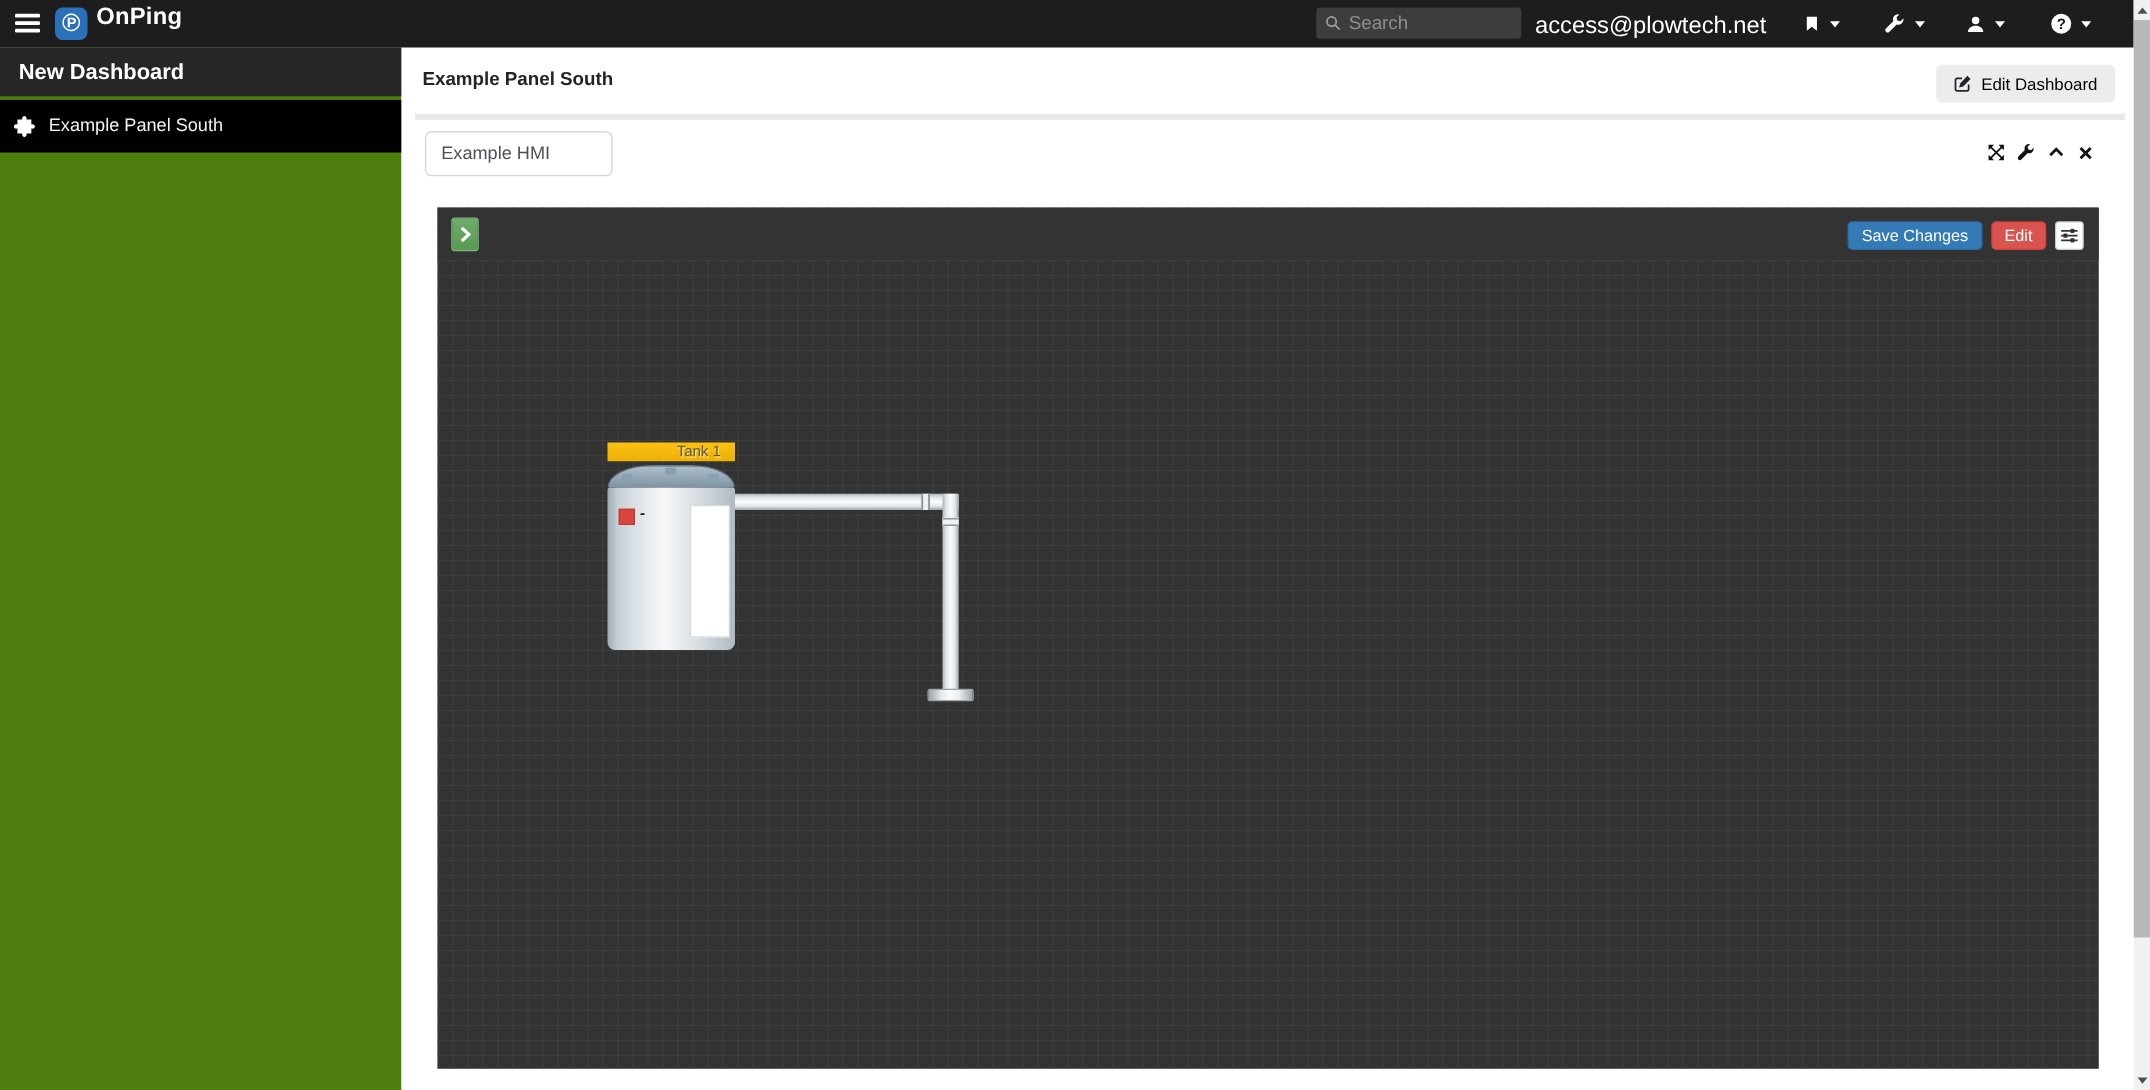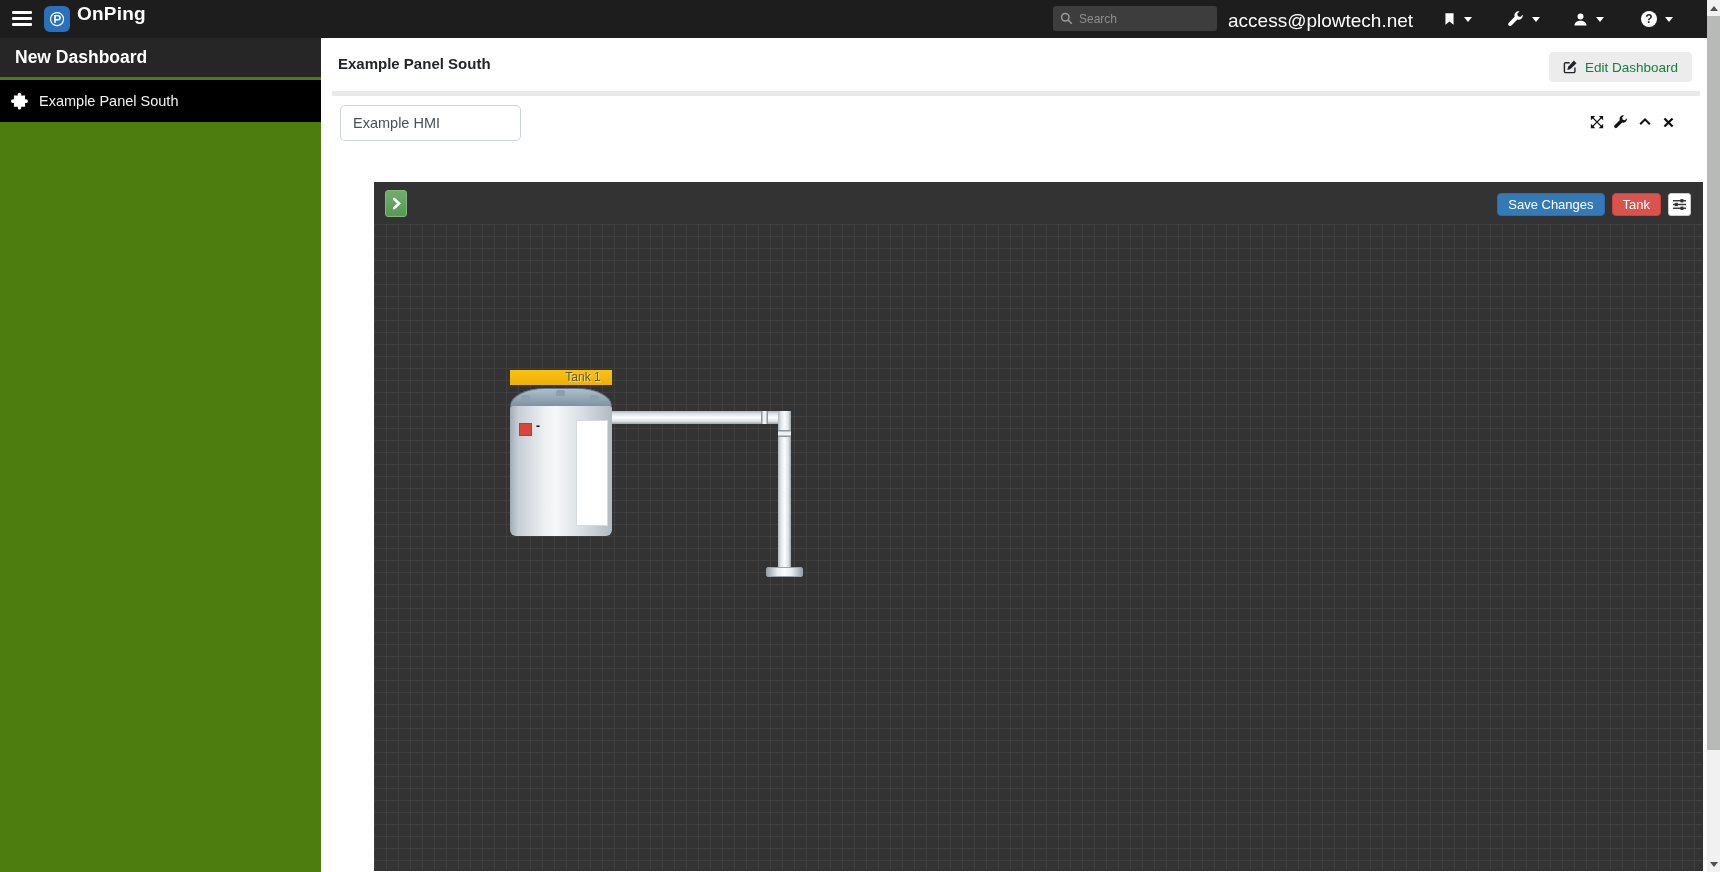--- a/index.html
+++ b/index.html
@@ -10,21 +10,21 @@
   
   .topbar { position:absolute; left:0; top:0; width:1707px; height:38px; background:#1d1d1d; z-index:20; }
   .hamburger { position:absolute; left:12px; top:11px; width:20px; height:15px; display:flex;
     flex-direction:column; justify-content:space-between; cursor:pointer; }
   .hamburger span { display:block; height:2.6px; background:#fff; border-radius:1px; }
   .brand-logo { position:absolute; left:44px; top:6px; width:26px; height:26px; background:#2a70ba;
     border-radius:6px; color:#fff; font-size:20px; line-height:26px; text-align:center; font-weight:bold; }
   .brand-text { position:absolute; left:77px; top:3px; color:#fff; font-size:19px; font-weight:bold; letter-spacing:.2px; }
   .searchbox { position:absolute; left:1053px; top:6px; width:164px; height:25px; background:#3d3d3d;
     border-radius:3px; display:flex; align-items:center; padding:0 7px; gap:6px; }
-  .searchbox input { flex:1; background:transparent; border:none; outline:none; color:#cfcfcf; font-size:12px; width:110px; }
+  .searchbox input { flex:1; background:transparent; border:none; outline:none; color:#cfcfcf; font-size:15px; width:110px; }
   .searchbox input::placeholder { color:#8e8e8e; }
   .tb-email { position:absolute; left:1228px; top:10px; color:#fff; font-size:19px; }
   .tb-menu { position:absolute; top:9px; height:20px; display:flex; align-items:center; gap:8px; cursor:pointer; }
   .caret { width:0; height:0; border-left:4.5px solid transparent; border-right:4.5px solid transparent;
     border-top:5px solid #fff; }
   .help-circle { width:16px; height:16px; background:#fff; color:#1d1d1d; border-radius:50%;
     font-size:12px; font-weight:bold; text-align:center; line-height:16px; }
 
   
   .scrollbar { position:absolute; right:0; top:0; width:13px; height:872px; background:#f1f1f1; z-index:30; }
@@ -38,34 +38,34 @@
   .sidebar { position:absolute; left:0; top:38px; width:321px; height:834px; background:#4d7c0f; z-index:10; }
   .sidebar-title { height:39px; background:#262626; color:#fff; font-size:17.5px; font-weight:bold;
     display:flex; align-items:center; padding-left:15px; }
   .sidebar-item { height:42px; margin-top:3px; background:#000; color:#f2f2f2; font-size:14.5px;
     display:flex; align-items:center; padding-left:10px; gap:10px; cursor:pointer; }
 
   
   .main { position:absolute; left:321px; top:38px; width:1386px; height:834px; background:#fff; }
   .page-heading { position:absolute; left:17px; top:17px; font-size:15px; font-weight:bold; color:#212529; }
   .edit-btn { position:absolute; right:15px; top:14px; height:30px; padding:0 13px; background:#ececec;
-    border:1px solid #ececec; border-radius:4px; font-size:13.5px; color:#15803d; display:flex;
+    border:1px solid #ececec; border-radius:4px; font-size:13.5px; color:#000000; display:flex;
     align-items:center; gap:8px; cursor:pointer; font-family:"Liberation Sans", sans-serif; }
   .panel-divider { position:absolute; left:11px; right:7px; top:53px; height:5px; background:#e9e9e9; }
-  .panel-title-input { position:absolute; left:19px; top:67px; width:181px; height:36px;
+  .panel-title-input { position:absolute; left:19px; top:67px; width:150px; height:36px;
     border:1px solid #ced4da; border-radius:5px; padding:0 12px; font-size:14.5px; color:#495057;
     font-family:"Liberation Sans", sans-serif; outline:none; }
   .panel-icons { position:absolute; right:32px; top:77px; display:flex; gap:10px; align-items:center; }
   .panel-icons span { cursor:pointer; display:flex; }
 
   
-  .canvas { position:absolute; left:29px; top:144px; width:1329px; height:689px; background-color:#333;
+  .canvas { position:absolute; left:29px; top:128px; width:1329px; height:689px; background-color:#333;
     background-image: linear-gradient(to right,#3f3f3f 1px,transparent 1px),
                       linear-gradient(to bottom,#3f3f3f 1px,transparent 1px);
-    background-size:12px 12px; background-position:0 42px; overflow:hidden;margin-left:24px; }
+    background-size:12px 12px; background-position:0 42px; overflow:hidden; }
   .canvas-toolbar { position:absolute; left:0; top:0; right:0; height:42px; background:#333; z-index:5; }
   .green-btn { position:absolute; left:11px; top:8px; width:22px; height:27px;
     background:linear-gradient(#6fae69,#589952); border:1px solid #83b77e; border-radius:3px;
     display:flex; align-items:center; justify-content:center; cursor:pointer; }
   .toolbar-right { position:absolute; right:12px; top:11px; display:flex; gap:7px; }
   .btn { border-radius:4px; font-size:13px; height:23px; color:#fff; padding:0 10px; cursor:pointer;
     font-family:"Liberation Sans", sans-serif; }
   .btn-save { background:#337ab7; border:1px solid #2e6da4; }
   .btn-reset { background:#d9534f; border:1px solid #d43f3a; }
   .btn-sliders { width:23px; height:23px; background:#fff; border:1px solid #ccc; border-radius:3px;
@@ -206,21 +206,21 @@
       <div class="canvas-toolbar"></div>
 
       <button class="green-btn" style="z-index:6;">
         <svg width="15" height="15" viewBox="0 0 16 16">
           <path d="M5.5 3.2l5.2 4.8-5.2 4.8" stroke="#fff" stroke-width="2.8" fill="none" stroke-linecap="round"></path>
         </svg>
       </button>
 
       <div class="toolbar-right" style="z-index:6;">
         <button class="btn btn-save">Save Changes</button>
-        <button class="btn btn-reset">Tank</button>
+        <button class="btn btn-reset">Edit</button>
         <button class="btn-sliders">
           <svg width="15" height="15" viewBox="0 0 16 16">
             <g stroke="#333" stroke-width="1.5">
               <line x1="1" y1="4" x2="15" y2="4"></line>
                 <line x1="1" y1="8" x2="15" y2="8"></line>
                 <line x1="1" y1="12" x2="15" y2="12"></line>
             </g>
             <g fill="#333">
               <rect x="9" y="2.2" width="3.2" height="3.6"></rect>
                 <rect x="3" y="6.2" width="3.2" height="3.6"></rect>

